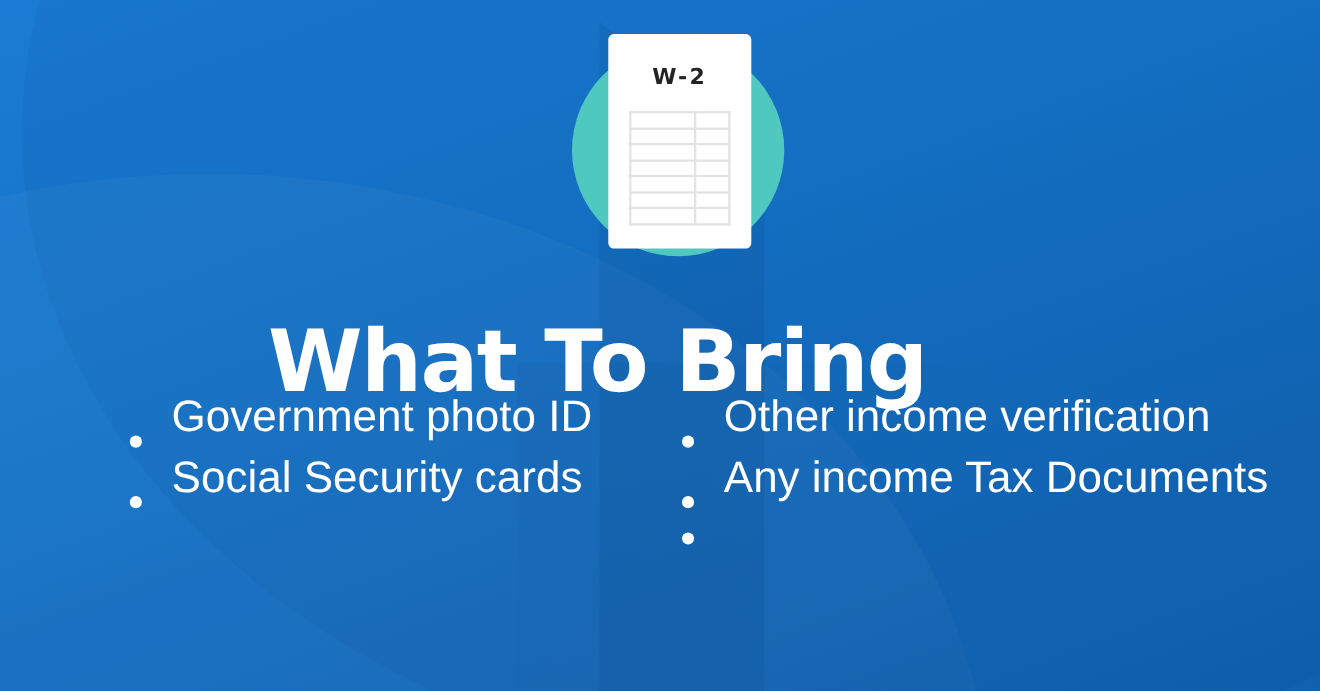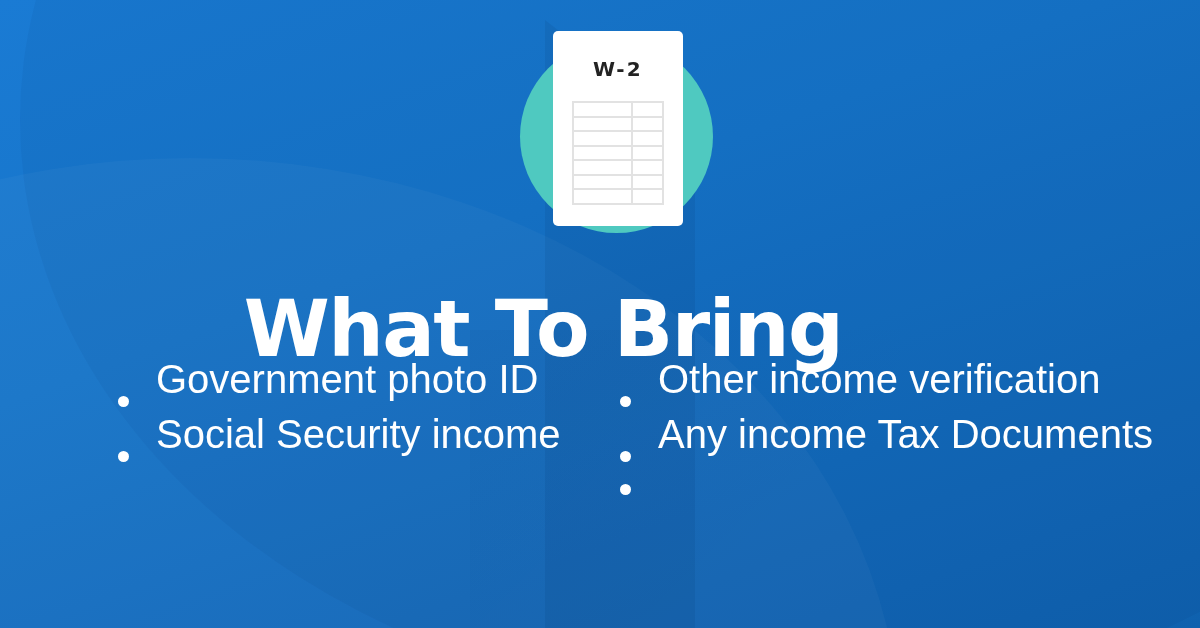--- a/index.html
+++ b/index.html
@@ -233,21 +233,21 @@
   <div class="columns">
 
     <div class="col col-left">
       <ul class="bullet-list">
         <li class="bullet-row">
           <span class="dot"></span>
           <span class="bullet-text">Government photo ID</span>
         </li>
         <li class="bullet-row">
           <span class="dot"></span>
-          <span class="bullet-text">Social Security income</span>
+          <span class="bullet-text">Social Security cards</span>
         </li>
       </ul>
     </div>
 
     <div class="col col-right">
       <ul class="bullet-list">
         <li class="bullet-row">
           <span class="dot"></span>
           <span class="bullet-text">Other income verification</span>
         </li>

